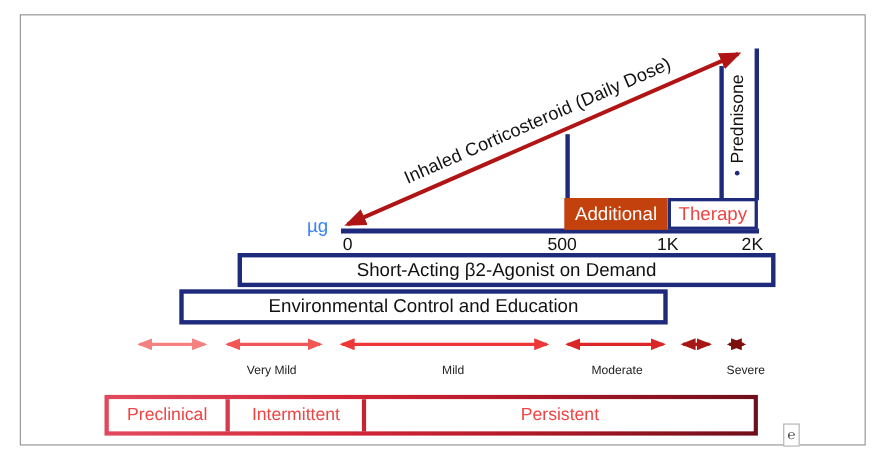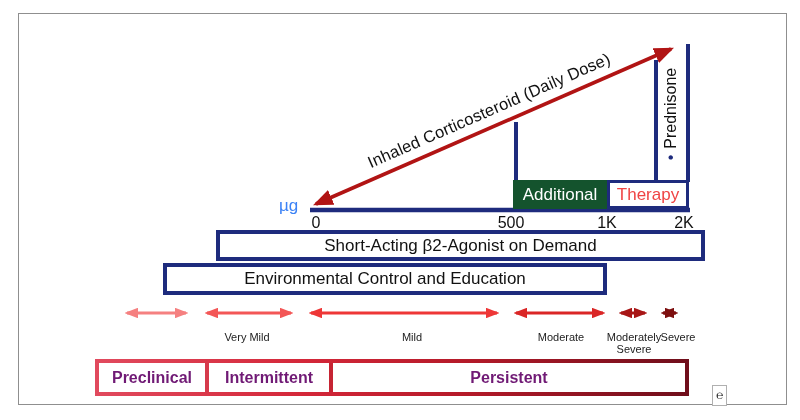--- a/index.html
+++ b/index.html
@@ -9,41 +9,41 @@
   #frame{left:18px;top:13px;width:767px;height:390px;border:1px solid #8f8f8f;background:#ffffff;}
   svg.overlay{left:0;top:0;width:800px;height:420px;pointer-events:none;}
   .rot-label{left:298px;top:101px;width:382px;text-align:center;font-size:16.5px;color:#111;
              transform:rotate(-23.6deg);transform-origin:center;white-space:nowrap;letter-spacing:.2px;}
   .mug{left:279px;top:196px;font-size:17px;color:#3b82f6;}
   .tick{top:214px;font-size:16px;color:#111;text-align:center;}
   #tick0{left:301px;width:30px;}
   #tick500{left:486px;width:50px;}
   #tick1k{left:587px;width:40px;}
   #tick2k{left:664px;width:40px;}
-  .addbox{left:513px;top:180px;width:94px;height:29px;background:#14532d;color:#fff;
+  .addbox{left:513px;top:180px;width:94px;height:29px;background:#c2410c;color:#fff;
           font-size:17px;text-align:center;line-height:29px;}
   .thbox{left:607px;top:180px;width:82px;height:29px;box-sizing:border-box;border:3px solid #1e2b7d;
          background:#fff;color:#ef4444;font-size:17px;text-align:center;line-height:23px;}
   .pred{left:597px;top:104px;width:150px;height:20px;transform:rotate(-90deg);transform-origin:center;
         text-align:center;font-size:16px;color:#111;white-space:nowrap;}
   .pred .bullet{color:#1e2b7d;margin-right:6px;}
   .bar{box-sizing:border-box;border:4px solid #1e2b7d;background:#fff;color:#111;
        font-size:17px;text-align:center;margin-left:16px;}
   #saba{left:200px;top:230px;width:489px;height:31px;line-height:23px;}
   #envbar{left:147px;top:263px;width:444px;height:32px;line-height:24px;}
   .sev{top:331px;font-size:11px;color:#222;text-align:center;line-height:12px;}
   #sev-verymild{left:206px;width:82px;}
   #sev-mild{left:382px;width:60px;}
   #sev-moderate{left:525px;width:72px;}
   #sev-modsev{left:599px;width:70px;}
   #sev-severe{left:650px;width:56px;}
   #classbar{left:95px;top:359px;width:594px;height:37px;box-sizing:border-box;padding:4px;
             background:linear-gradient(90deg,#e14a5e 0%,#d42739 35%,#b51a29 62%,#6f0e1b 100%);}
   #classbar .inner{display:flex;width:100%;height:100%;background:#fff;}
-  .seg{height:100%;line-height:29px;text-align:center;font-size:16px;color:#701a75;background:#fff;font-weight:bold;}
+  .seg{height:100%;line-height:29px;text-align:center;font-size:16px;color:#ef4444;background:#fff;}
   .segdiv{width:4px;height:100%;}
   #seg1{width:106px;}
   #seg2{width:120px;}
   #seg3{flex:1;}
   #div1{background:#d63a4c;}
   #div2{background:#c62433;}
   #logo{left:712px;top:385px;width:13px;height:19px;border:1px solid #b0b0b0;background:#fff;
         font-size:12px;line-height:18px;text-align:center;color:#333;font-family:"DejaVu Serif",serif;}
 </style>
 </head>
@@ -106,21 +106,20 @@
   <div class="abs pred">
     <span class="bullet">•</span><span>Prednisone</span>
   </div>
 
   <div id="saba" class="abs bar">Short-Acting β2-Agonist on Demand</div>
   <div id="envbar" class="abs bar">Environmental Control and Education</div>
 
   <div id="sev-verymild" class="abs sev">Very Mild</div>
   <div id="sev-mild" class="abs sev">Mild</div>
   <div id="sev-moderate" class="abs sev">Moderate</div>
-  <div id="sev-modsev" class="abs sev">Moderately Severe</div>
   <div id="sev-severe" class="abs sev">Severe</div>
 
   <div id="classbar" class="abs">
     <div class="inner">
       <div id="seg1" class="seg">Preclinical</div>
       <div id="div1" class="segdiv"></div>
       <div id="seg2" class="seg">Intermittent</div>
       <div id="div2" class="segdiv"></div>
       <div id="seg3" class="seg">Persistent</div>
     </div>

